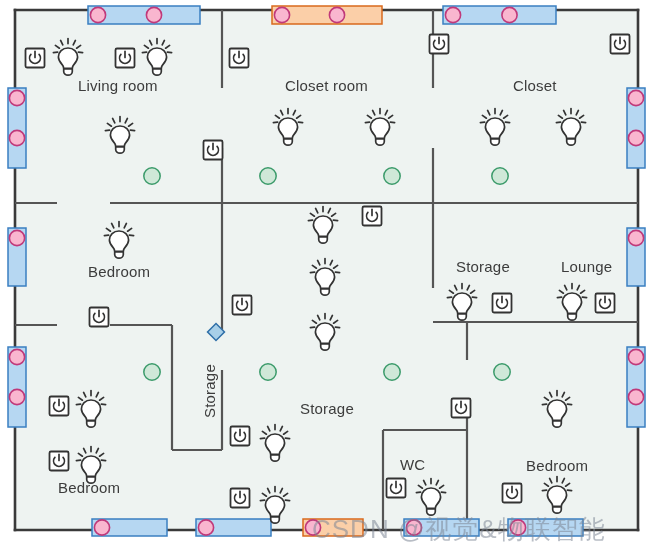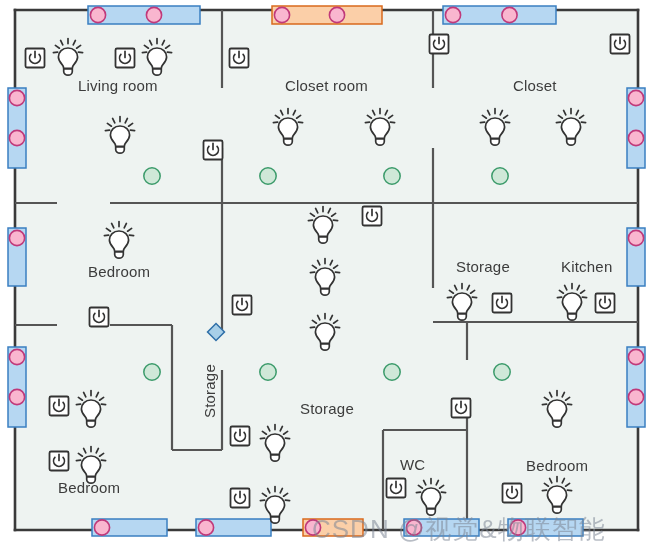--- a/index.html
+++ b/index.html
@@ -223,21 +223,21 @@
         <use href="#switch-glyph" transform="translate(396,488)" xlink:href="#switch-glyph"></use>
       </g>
   </svg>
 
   <div id="labels-layer">
       <div class="lbl" style="left: 78px; top: 77px;">Living room</div>
       <div class="lbl" style="left: 285px; top: 77px;">Closet room</div>
       <div class="lbl" style="left: 513px; top: 77px;">Closet</div>
       <div class="lbl" style="left: 88px; top: 263px;">Bedroom</div>
       <div class="lbl" style="left: 456px; top: 258px;">Storage</div>
-      <div class="lbl" style="left: 561px; top: 258px;">Kitchen</div>
+      <div class="lbl" style="left: 561px; top: 258px;">Lounge</div>
       <div class="lbl vert" style="left: 201px; top: 418px;">Storage</div>
       <div class="lbl" style="left: 300px; top: 400px;">Storage</div>
       <div class="lbl" style="left: 400px; top: 456px;">WC</div>
       <div class="lbl" style="left: 58px; top: 479px;">Bedroom</div>
       <div class="lbl" style="left: 526px; top: 457px;">Bedroom</div>
     </div>
 
   <div class="wm" id="watermark" style="left:312px;top:512px;">CSDN @视觉&amp;物联智能</div>
 </div>
 

